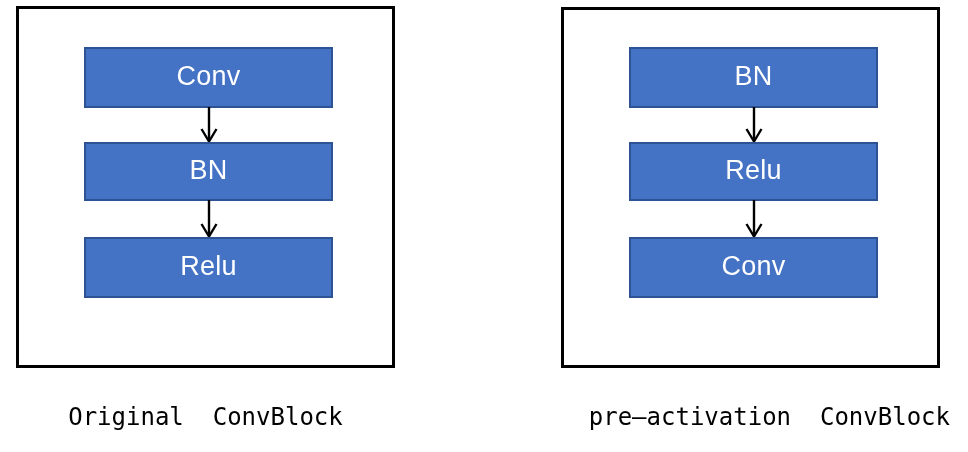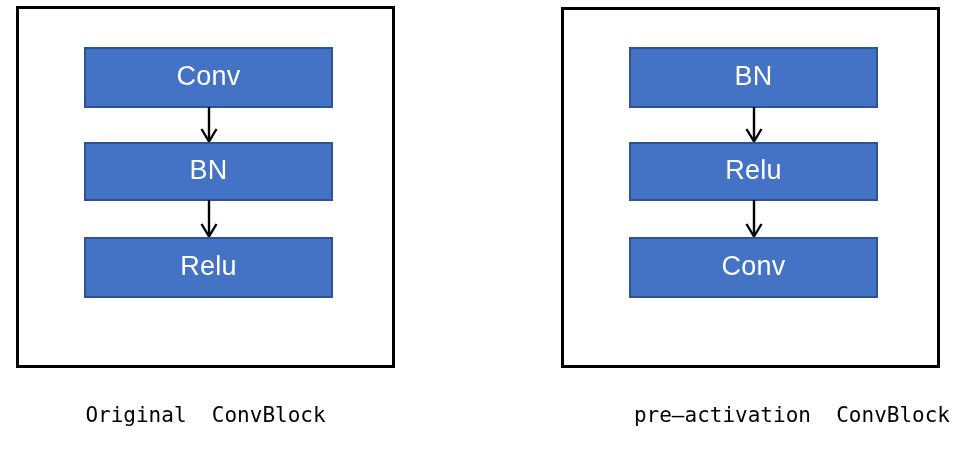--- a/index.html
+++ b/index.html
@@ -56,21 +56,21 @@
   }
   .arrow svg {
     display: block;
     overflow: visible;
   }
   .caption {
     position: absolute;
     text-align: center;
     color: #000000;
     font-family: "DejaVu Sans Mono", monospace;
-    font-size: 21px;
+    font-size: 24px;
     font-weight: 400;
     line-height: 1;
     white-space: pre;
   }
 </style>
 </head>
 <body>
 
 <div id="canvas">
 

